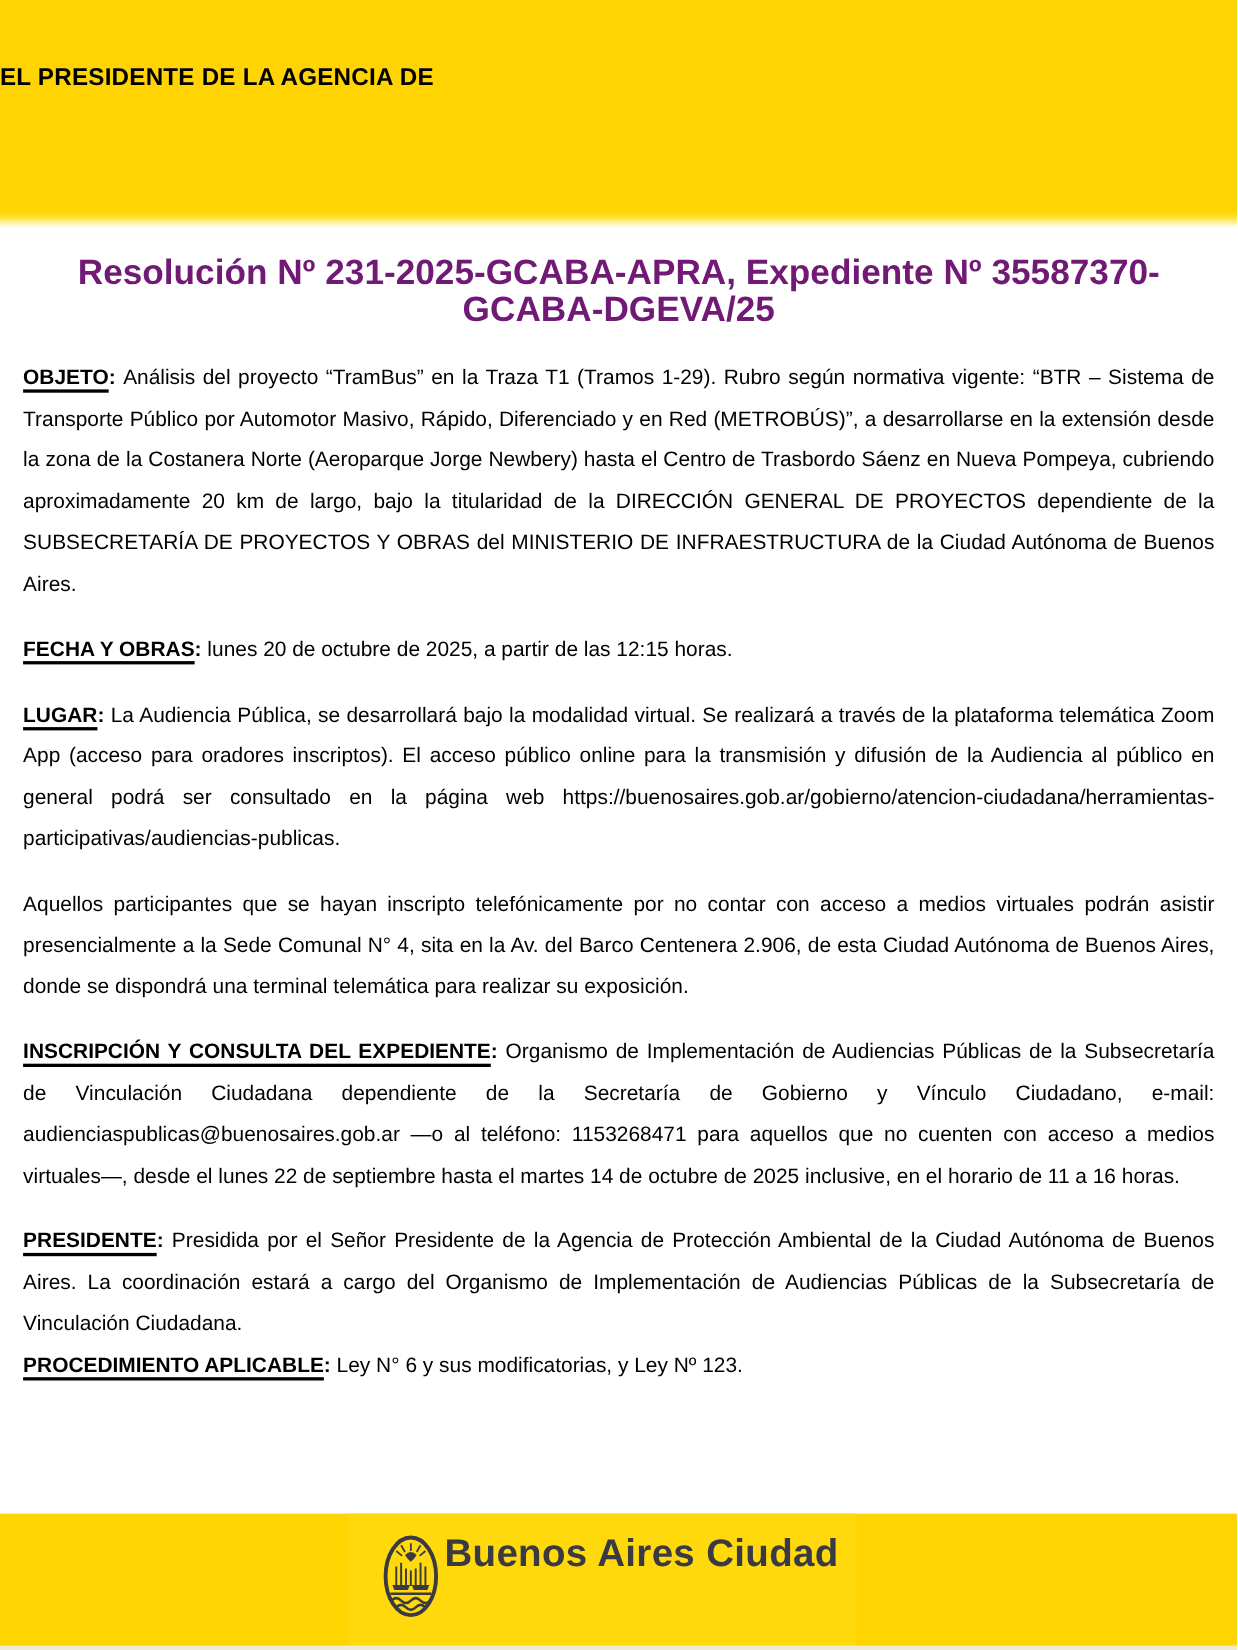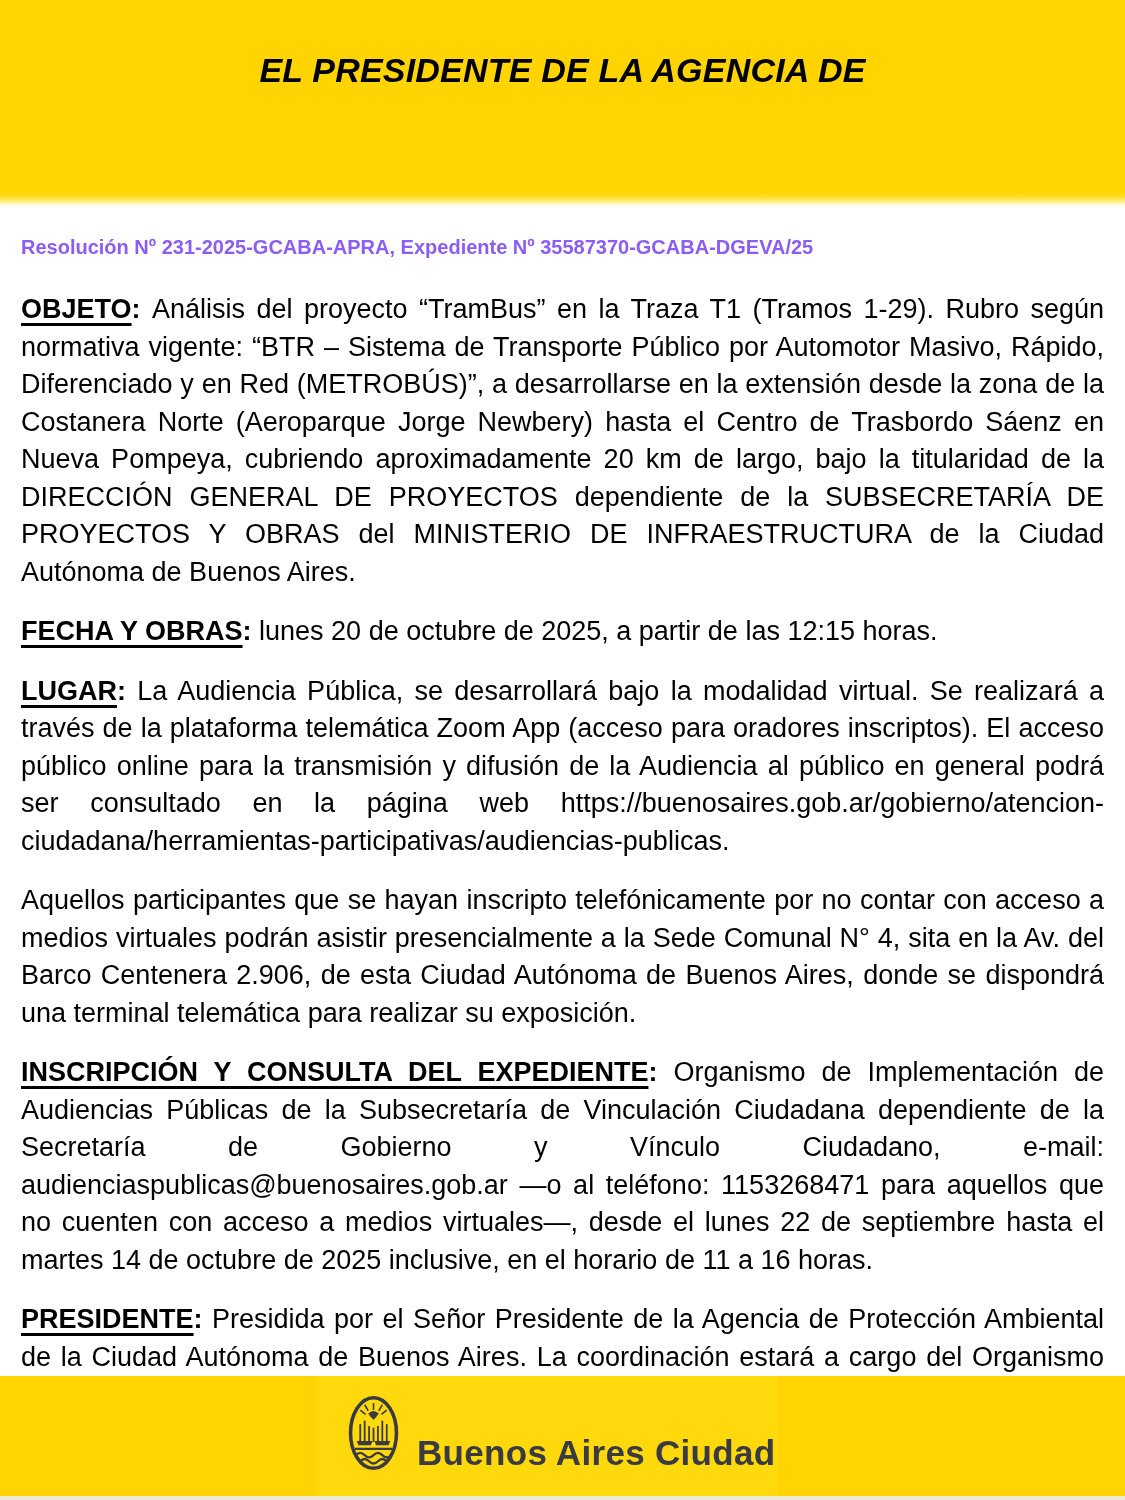--- a/index.html
+++ b/index.html
@@ -18,43 +18,42 @@
     position: relative;
     width: 100%;
     height: 207px;
     background: linear-gradient(180deg,
       #FFD400 0px, #FFD400 192px,
       #FFE23A 198px, #FFF4AC 203px,
       #FFFFFF 207px);
   }
   .band-title {
     padding-top: 50px;
-    text-align: center;
     font-weight: bold;
-    font-size: 34px;
+    font-size: 22px;
     line-height: 40px;
     letter-spacing: 0.2px;
     color: #000000;
-    font-style: italic;
   }
 
   
   .resolution {
     margin: 23px 21px 27px 21px;
+    text-align: center;
     font-weight: bold;
-    font-size: 20px;
+    font-size: 32px;
     line-height: 34px;
-    color: #8b5cf6;
+    color: #701a75;
   }
 
   
   .content { padding: 0 21px; }
   .content p {
     margin: 0 0 22px 0;
-    font-size: 27px;
+    font-size: 19px;
     line-height: 37.5px;
     text-align: justify;
     color: #000000;
   }
   .content p.tight { margin-bottom: 0; }
   .plabel {
     font-weight: bold;
     text-decoration: underline;
     text-decoration-thickness: 3px;
     text-underline-offset: 5px;
@@ -78,22 +77,22 @@
   .page-bottom-edge {
     position: absolute;
     left: 0; bottom: 0;
     width: 100%; height: 4px;
     background: #EDEAD4;
   }
   .logo-group {
     position: absolute;
     left: 347px; top: 17px;
     display: flex;
-    align-items: flex-end;
-    gap: 17px;
+    align-items: flex-start;
+    gap: 4px;
   }
   .crest { display: block; }
   .logo-text {
     font-weight: bold;
     font-size: 35px;
     letter-spacing: 0.3px;
     color: #3A3A42;
     white-space: nowrap;
   }
 </style>

